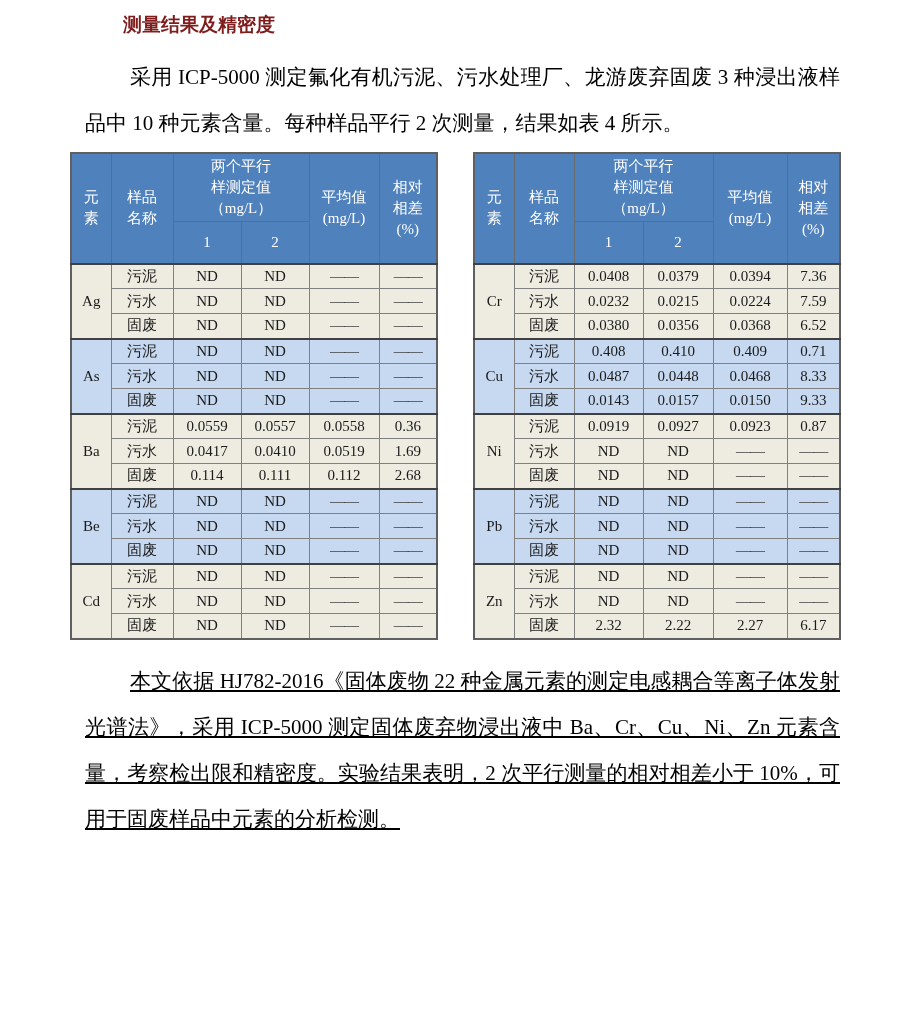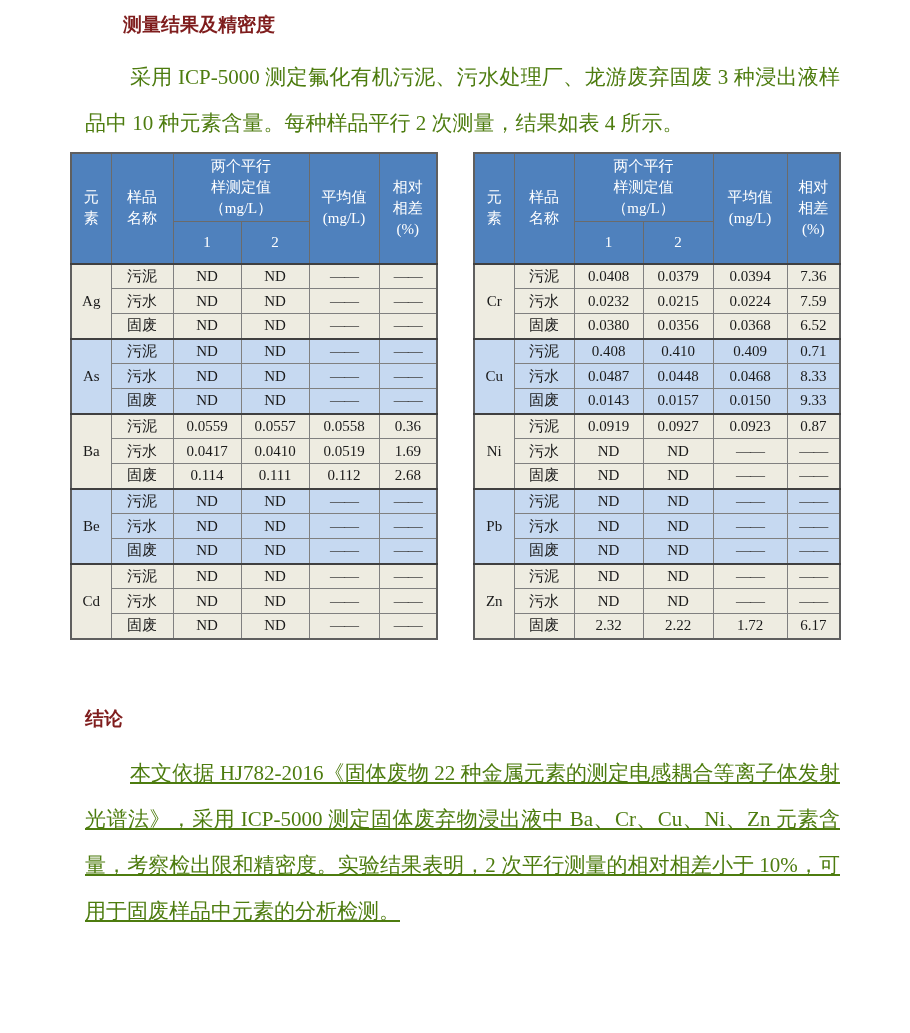--- a/index.html
+++ b/index.html
@@ -12,21 +12,21 @@
   .content { margin:0 70px 0 85px; }
 
   .red-heading {
     color:#7f1d1d; font-weight:bold; font-size:19px; line-height:26px;
   }
   #heading-results { margin:12px 0 0 38px; }
   #heading-conclusion { margin:66px 0 0 0; }
 
   .body-para {
     font-size:21px; line-height:46px; text-align:justify; text-indent:45px;
-    color:#4d7c0f;
+    color:#000000;
   }
   #para-method { margin-top:16px; }
   #para-conclusion { margin-top:18px;text-decoration:underline; }
 
   .tables-row { display:flex; gap:35px; margin:6px 0 0 -15px; }
 
   table.results-table {
     border-collapse:collapse; table-layout:fixed; width:366px;
     border:2px solid #5f5f5f;
   }
@@ -326,25 +326,24 @@
             <td>污水</td>
             <td>ND</td>
             <td>ND</td>
             <td class="dash">——</td>
             <td class="dash">——</td>
           </tr>
           <tr class="g-a">
             <td>固废</td>
             <td>2.32</td>
             <td>2.22</td>
-            <td>1.72</td>
+            <td>2.27</td>
             <td>6.17</td>
           </tr>
         </tbody>
     </table>
 
   </div>
 
-  <div id="heading-conclusion" class="red-heading">结论</div>
 
   <p id="para-conclusion" class="body-para">本文依据 HJ782-2016《固体废物 22 种金属元素的测定电感耦合等离子体发射光谱法》，采用 ICP-5000 测定固体废弃物浸出液中 Ba、Cr、Cu、Ni、Zn 元素含量，考察检出限和精密度。实验结果表明，2 次平行测量的相对相差小于 10%，可用于固废样品中元素的分析检测。</p>
 
 </div>
 
 </body></html>

